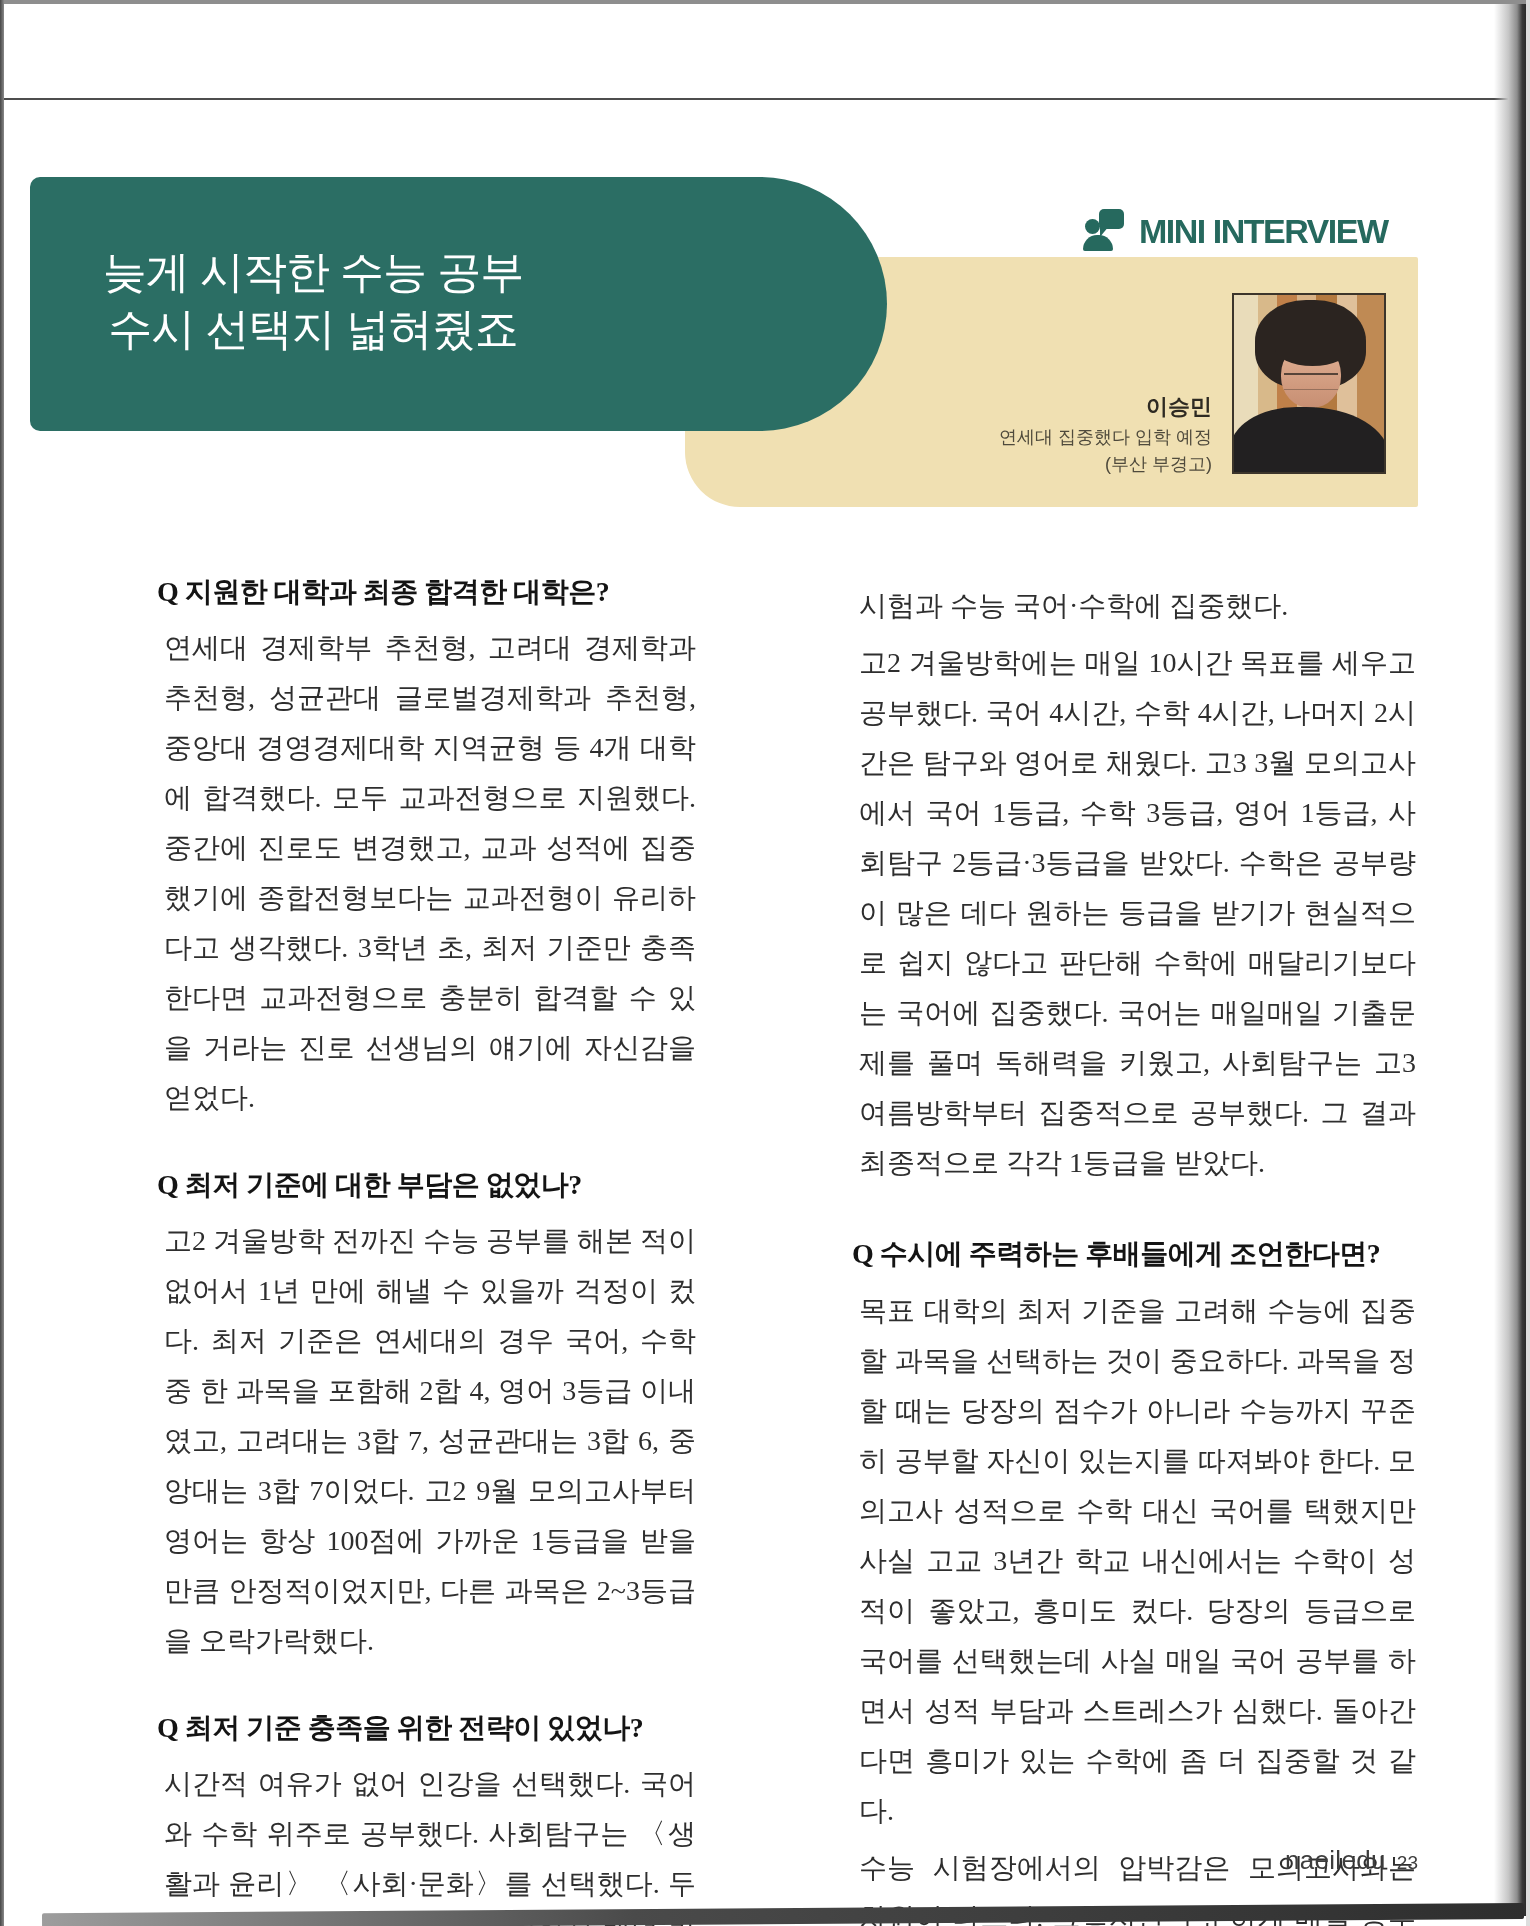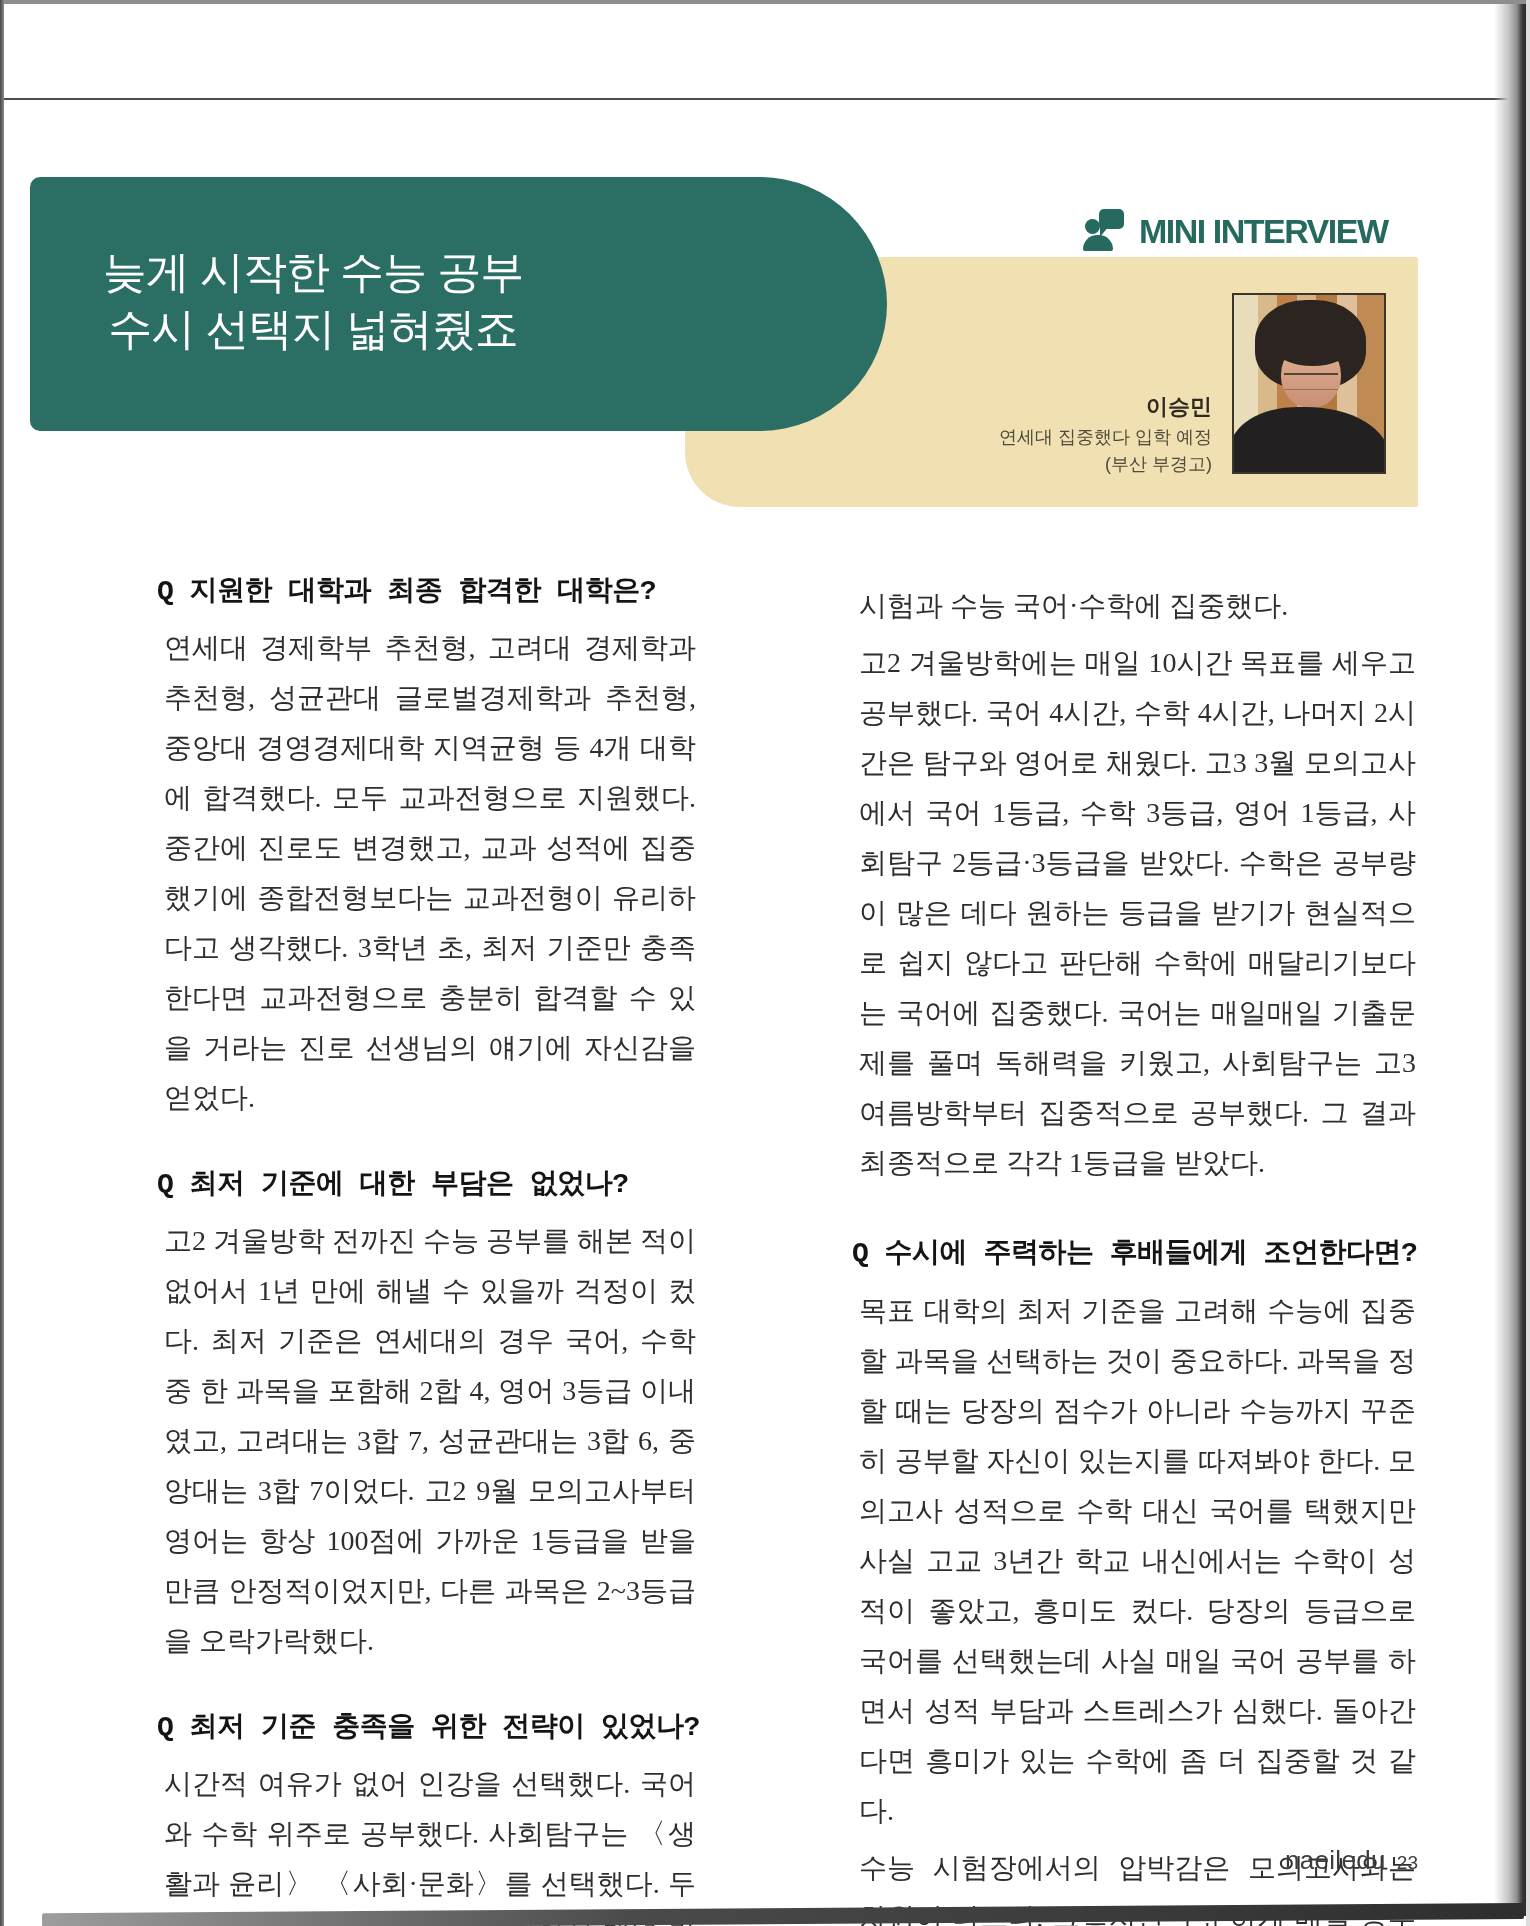--- a/index.html
+++ b/index.html
@@ -53,21 +53,21 @@
   
   .person{position:absolute;left:940px;top:394px;width:272px;text-align:right;z-index:4;}
   .person .name{font-size:22px;font-weight:700;color:#2e2a22;line-height:26px;}
   .person .affil{font-size:18px;color:#4f4a3c;line-height:27px;}
   .person .affil.first{margin-top:4px;}
 
   
   .col{position:absolute;z-index:1;color:#2e2e2e;}
   .col-left{left:157px;top:575px;width:546px;}
   .col-right{left:852px;top:574px;width:571px;}
-  .col h3{margin:0 0 14px 0;font-family:Liberation Mono, monospace;font-size:28px;line-height:34px;
+  .col h3{margin:0 0 14px 0;font-family:Liberation Serif, serif;font-size:28px;line-height:34px;
           font-weight:700;color:#141414;letter-spacing:-0.5px;}
   .col p{margin:7px;font-family:"Liberation Serif","DejaVu Serif",serif;font-size:28px;line-height:50px;
          text-align:justify;word-break:break-all;}
   .sec + .sec{margin-top:45px;}
   .col-right h3{margin-top:49px;margin-bottom:15px;}
   .n-logo{display:inline-flex;width:26px;height:26px;border:3px solid #141414;border-radius:50%;
           align-items:center;justify-content:center;margin-left:8px;vertical-align:-5px;
           font:italic 700 19px/1 "Liberation Serif",serif;color:#141414;}
 
   

